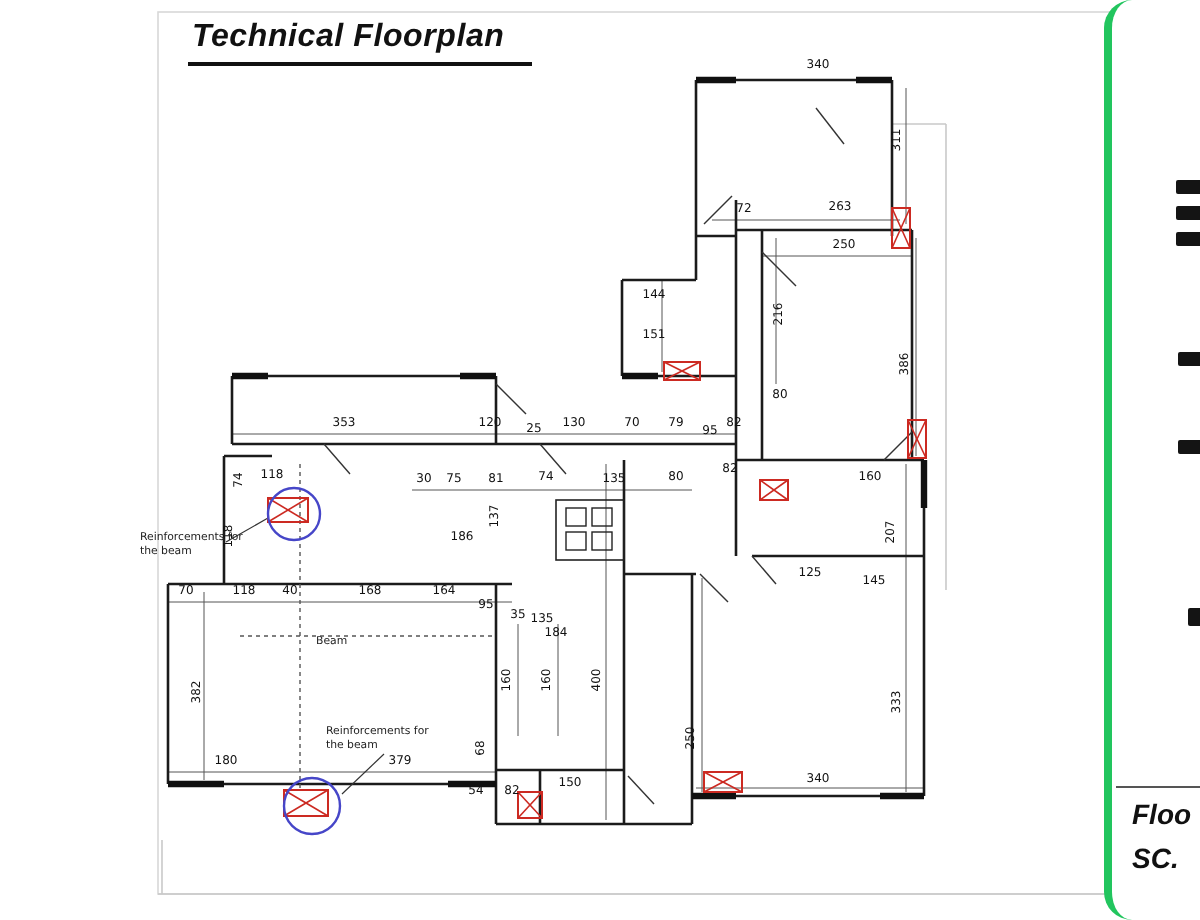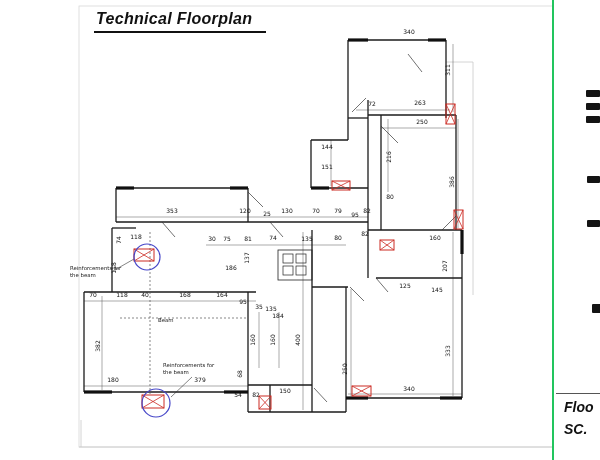--- a/index.html
+++ b/index.html
@@ -9,21 +9,21 @@
   }
   #drawing-area{position:absolute;left:0;top:0;width:600px;height:460px;margin-left:16px;}
   #fp{position:absolute;left:0;top:0;}
   .title{
     position:absolute;left:78px;top:10px;
     font-size:16px;font-weight:bold;font-style:italic;color:#111;
     border-bottom:2px solid #111;padding:0 14px 3px 2px;letter-spacing:.3px;
   }
   .side-panel{
     position:absolute;left:552px;top:0;width:48px;height:460px;
-    background:#fff;border-left:2px solid #22c55e;box-sizing:border-box;
+    background:#fff;border-left:4px solid #22c55e;box-sizing:border-box;border-radius:14px;
   }
   .frag{position:absolute;background:#141414;border-radius:1px;}
   .tb-line{position:absolute;left:2px;right:0;top:393px;border-top:1.5px solid #555;}
   .tb-text{
     position:absolute;left:10px;font-size:14px;font-weight:bold;font-style:italic;
     color:#111;white-space:nowrap;
   }
   .tb-title{top:399px;}
   .tb-scale{top:421px;text-align:right;}
 </style>

